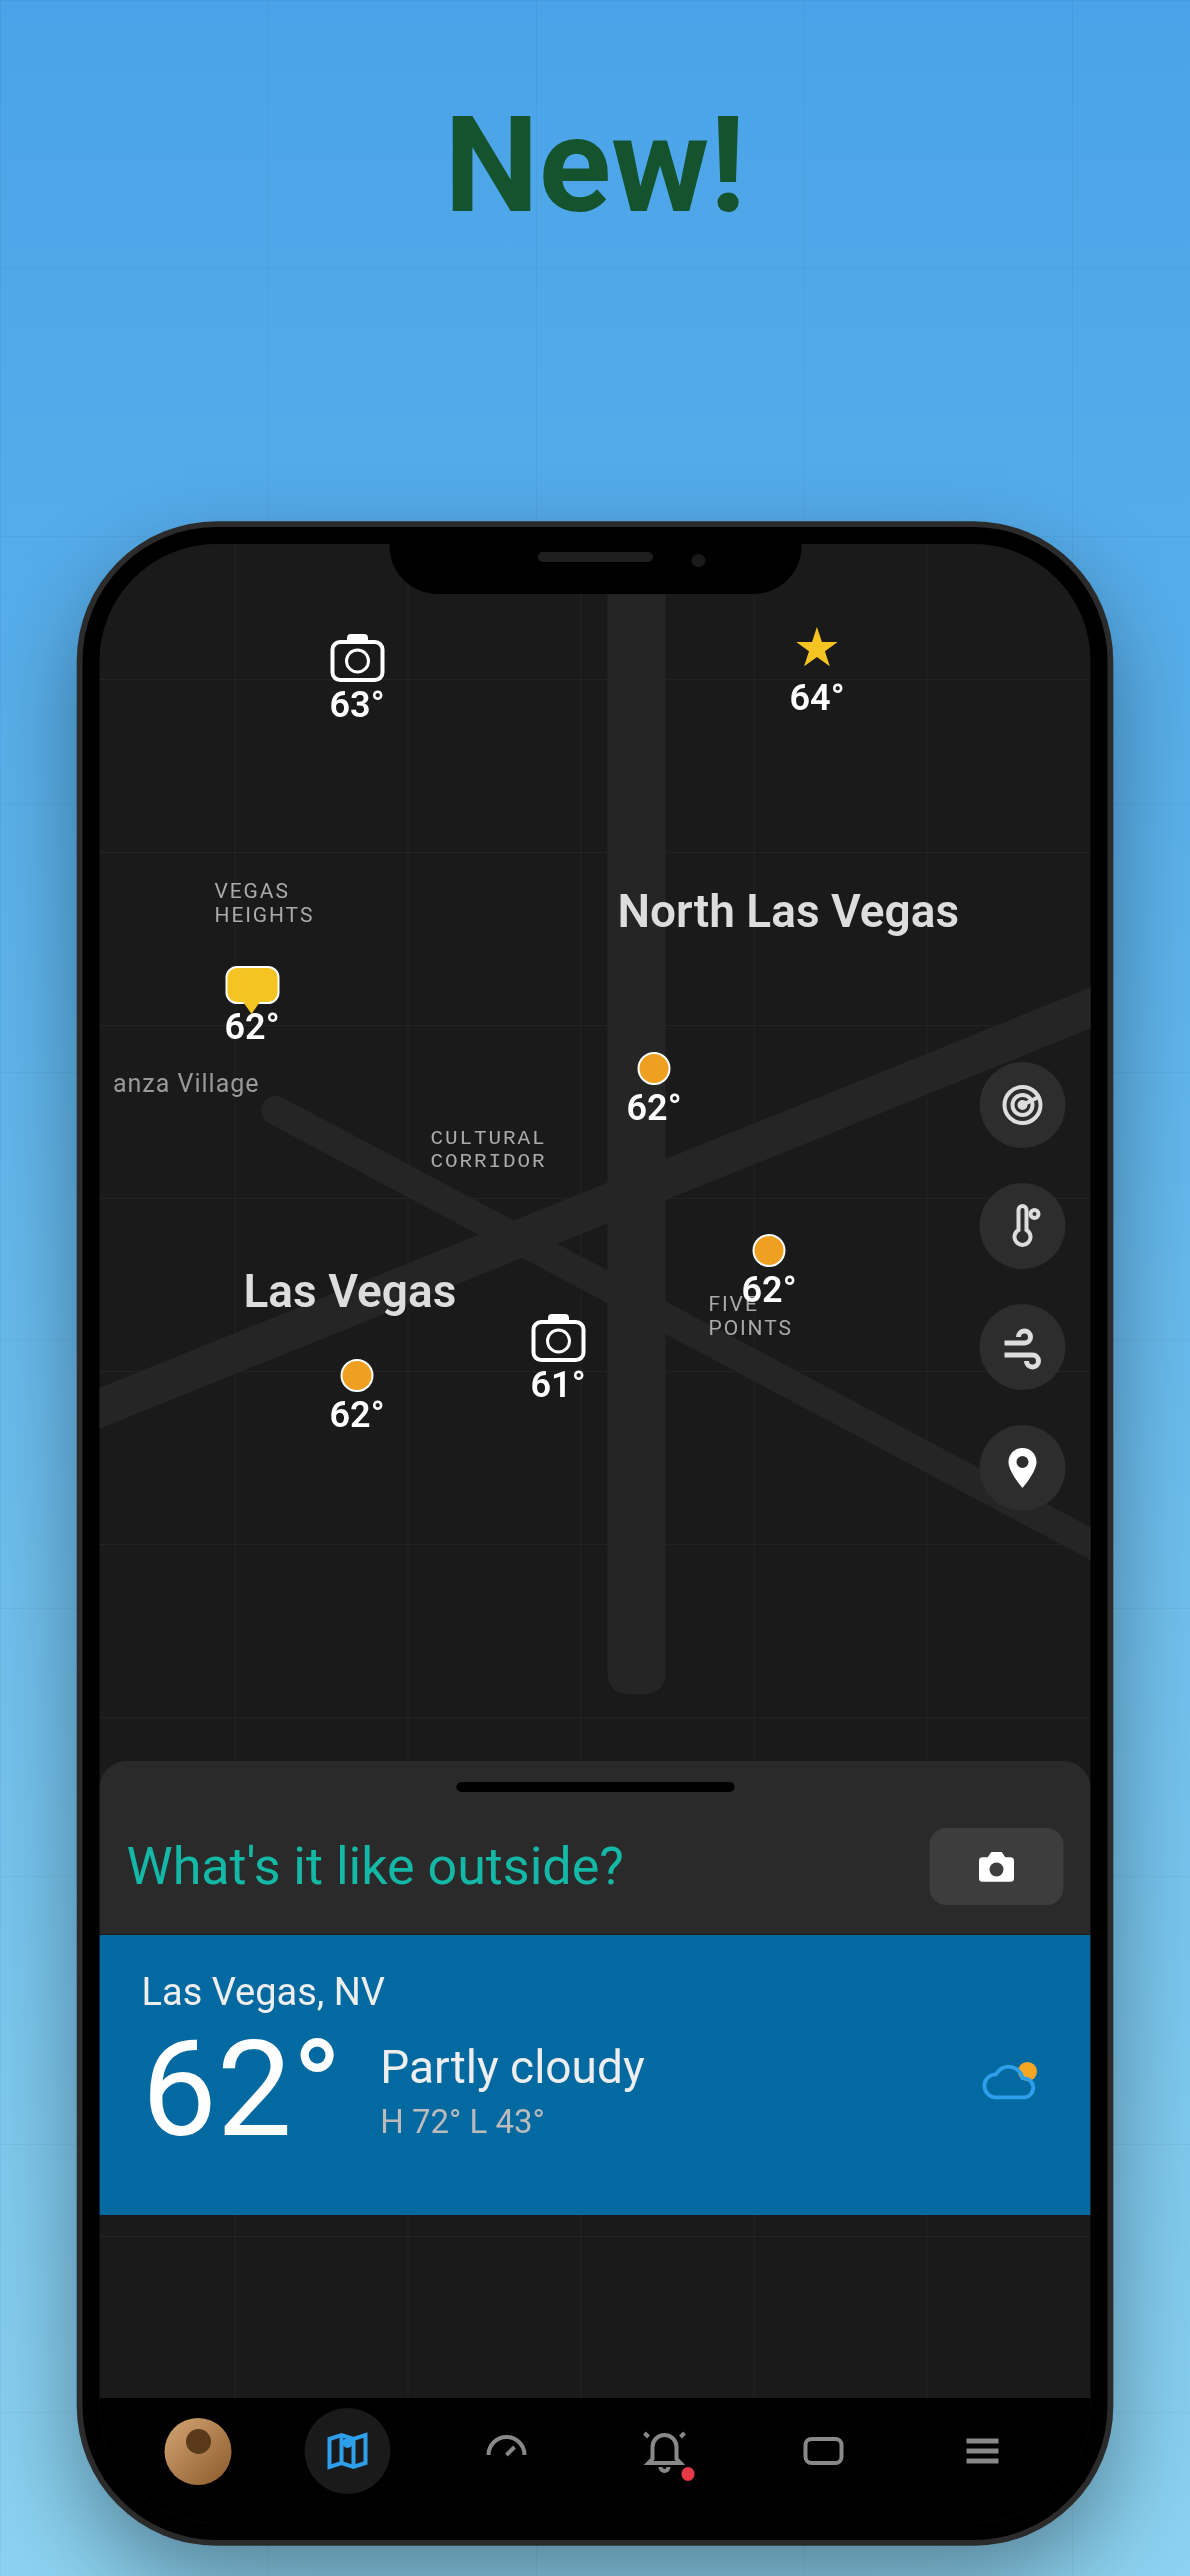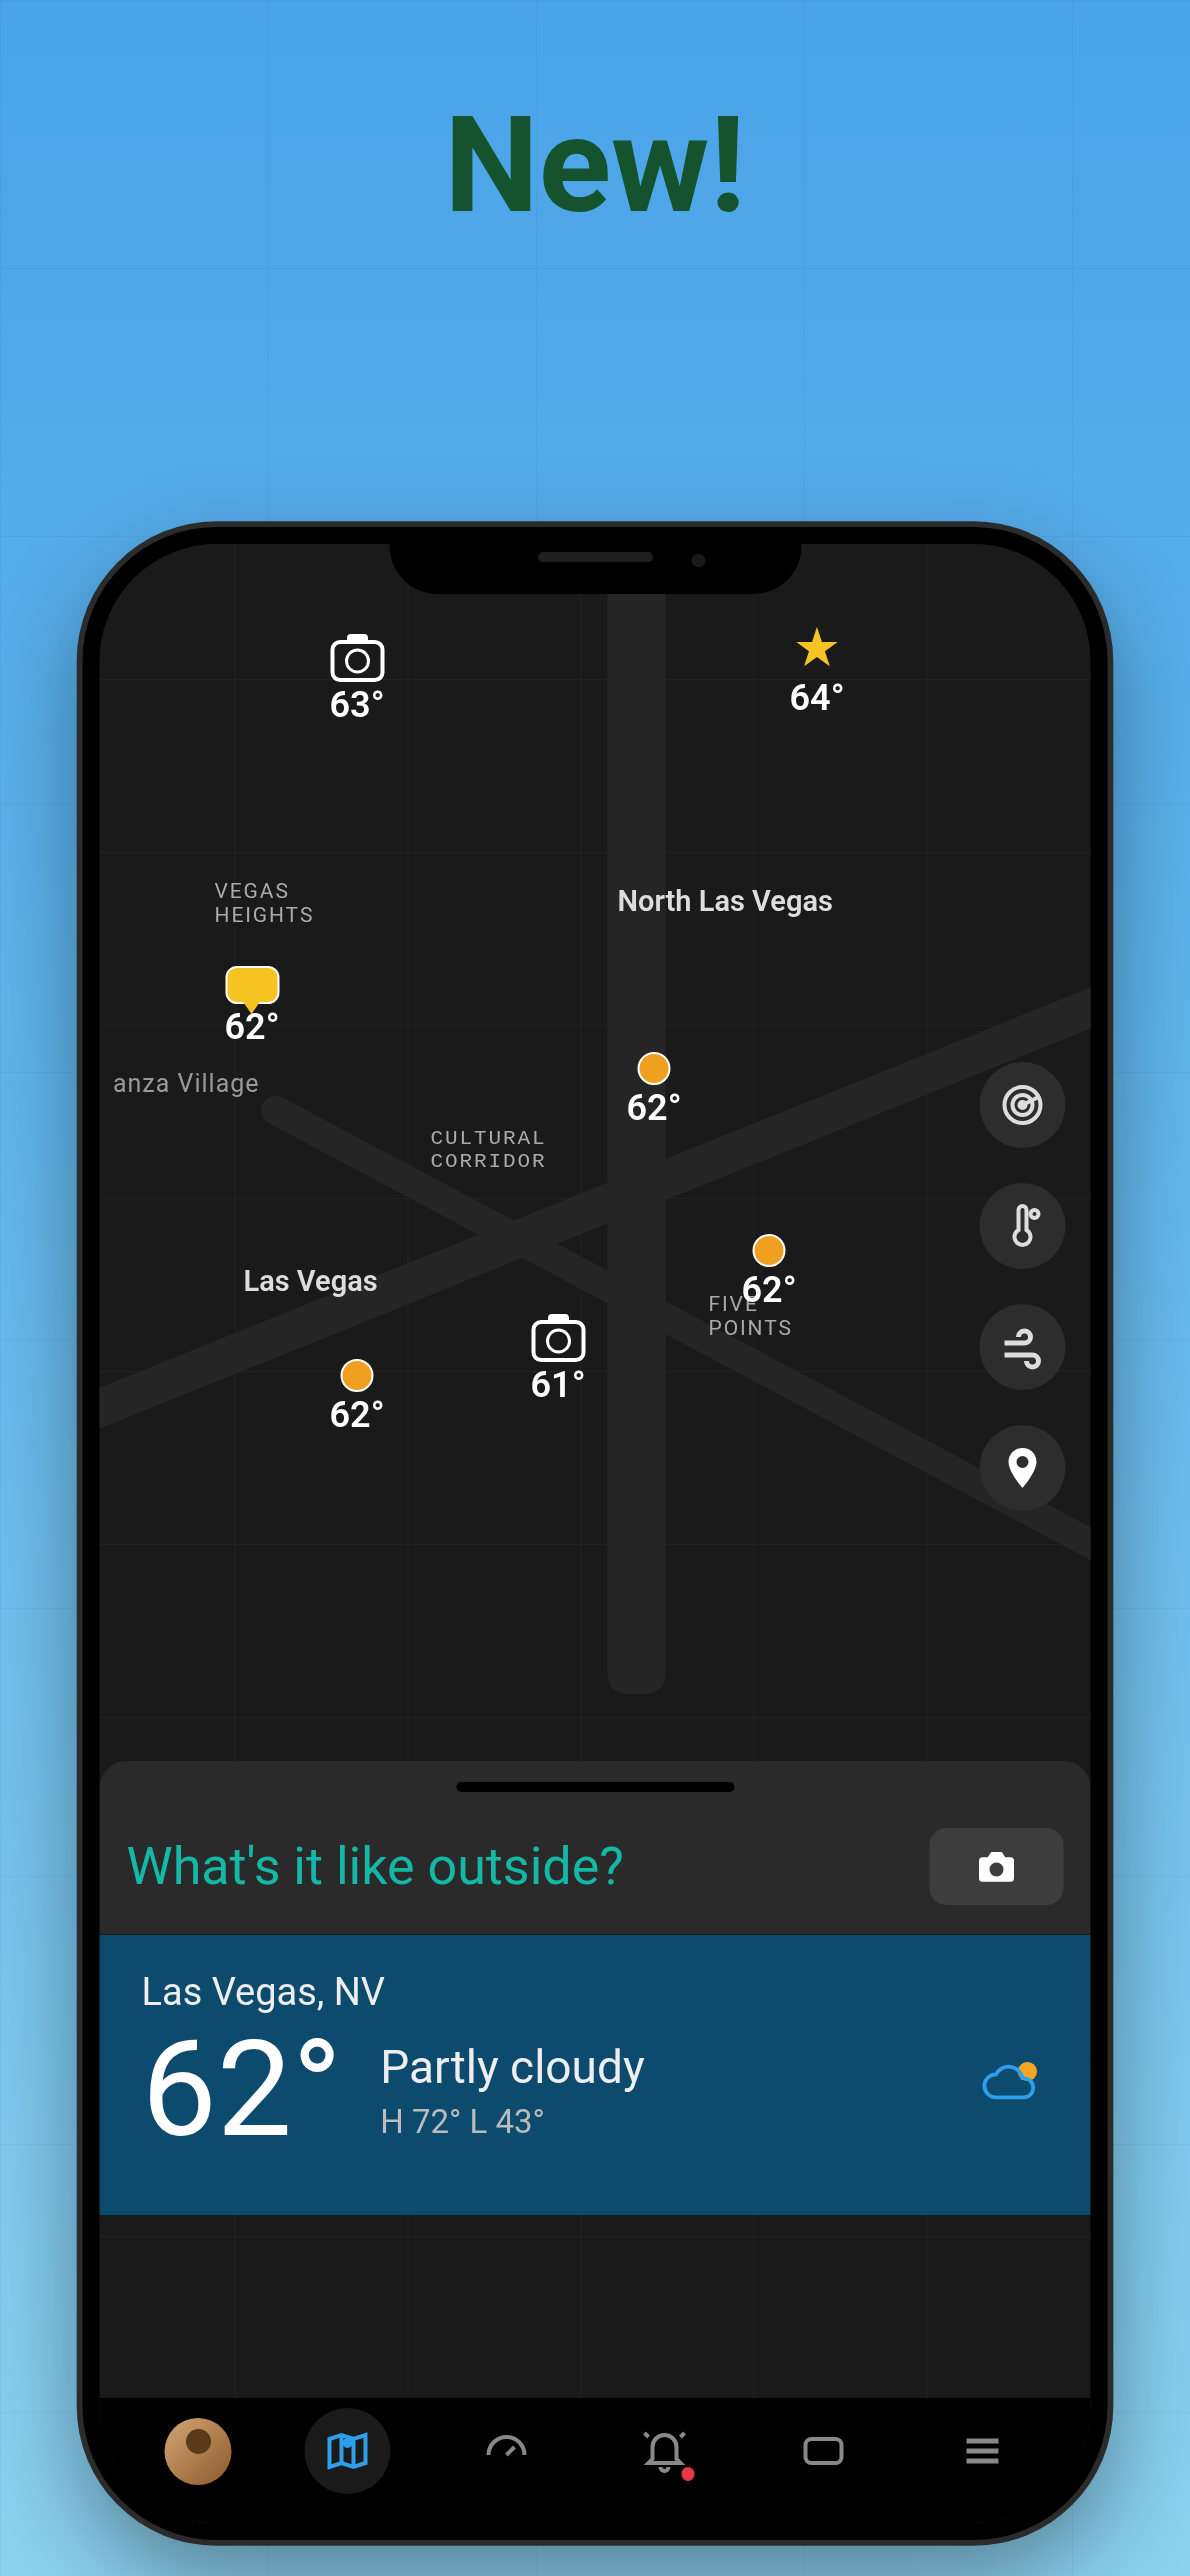--- a/index.html
+++ b/index.html
@@ -109,21 +109,21 @@
     .road1 { top: 613px; left: -96px; width: 1342px; height: 38px; transform: rotate(-22deg); }
     .road2 { top: 815px; left: 96px; width: 1150px; height: 29px; transform: rotate(28deg); }
     .road3 { top: 0; left: 508px; width: 58px; height: 1150px; }
     .map-label {
       position: absolute;
       color: #aaa;
       font-size: 25px;
       letter-spacing: 1px;
       text-align: left;
     }
-    .map-label.big { color: #ddd; font-size: 29px; font-weight: 600; letter-spacing: 0; }
+    .map-label.big { color: #ddd; font-size: 46px; font-weight: 600; letter-spacing: 0; }
     .map-label.small { font-size: 21px; text-transform: uppercase; letter-spacing: 1.9px; }
     .pin {
       position: absolute;
       display: flex;
       flex-direction: column;
       align-items: center;
       color: #fff;
     }
     .pin .temp {
       font-size: 36px;
@@ -241,21 +241,21 @@
       width: 134px;
       height: 77px;
       background: #3d3d3d;
       border-radius: 17px;
       display: flex;
       align-items: center;
       justify-content: center;
     }
     .cam-btn svg { width: 52px; height: 42px; fill: #fff; }
     .weather-card {
-      background: #0c4a6e;
+      background: #0369a1;
       padding: 35px 42px 58px;
     }
     .loc {
       color: #eee;
       font-size: 38px;
       margin-bottom: 9.6px;
     }
     .wrow {
       display: flex;
       align-items: center;

